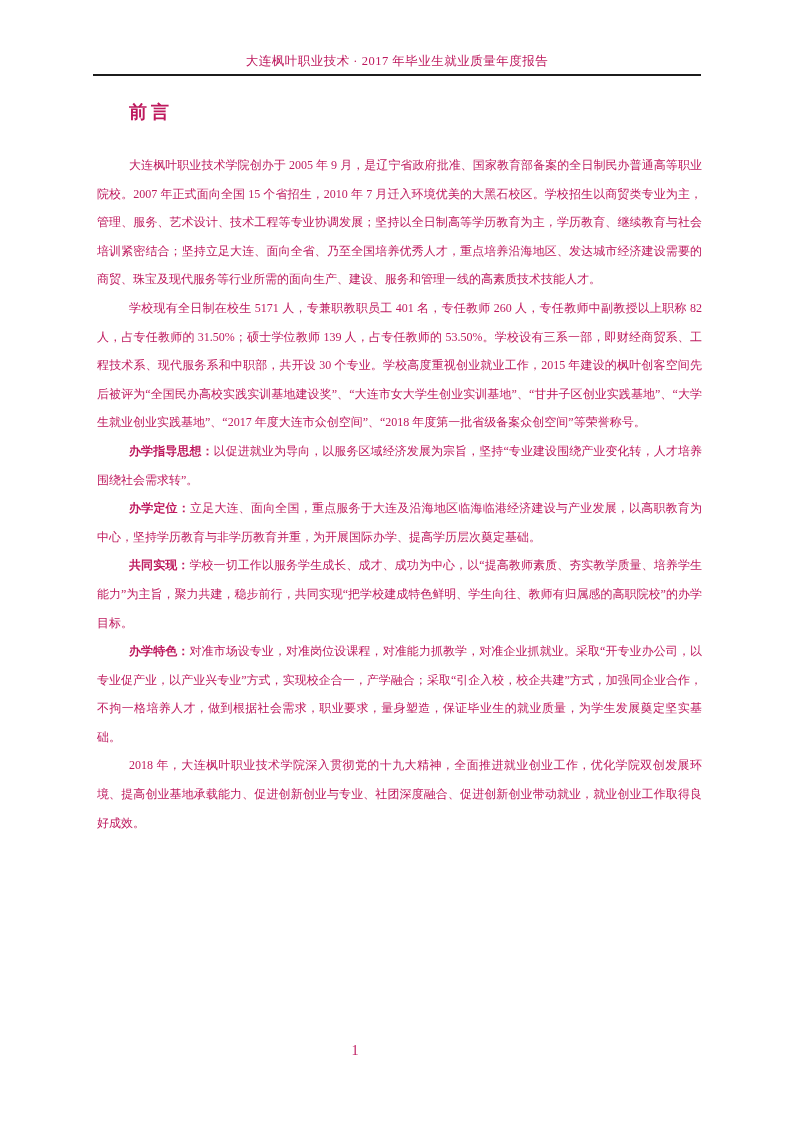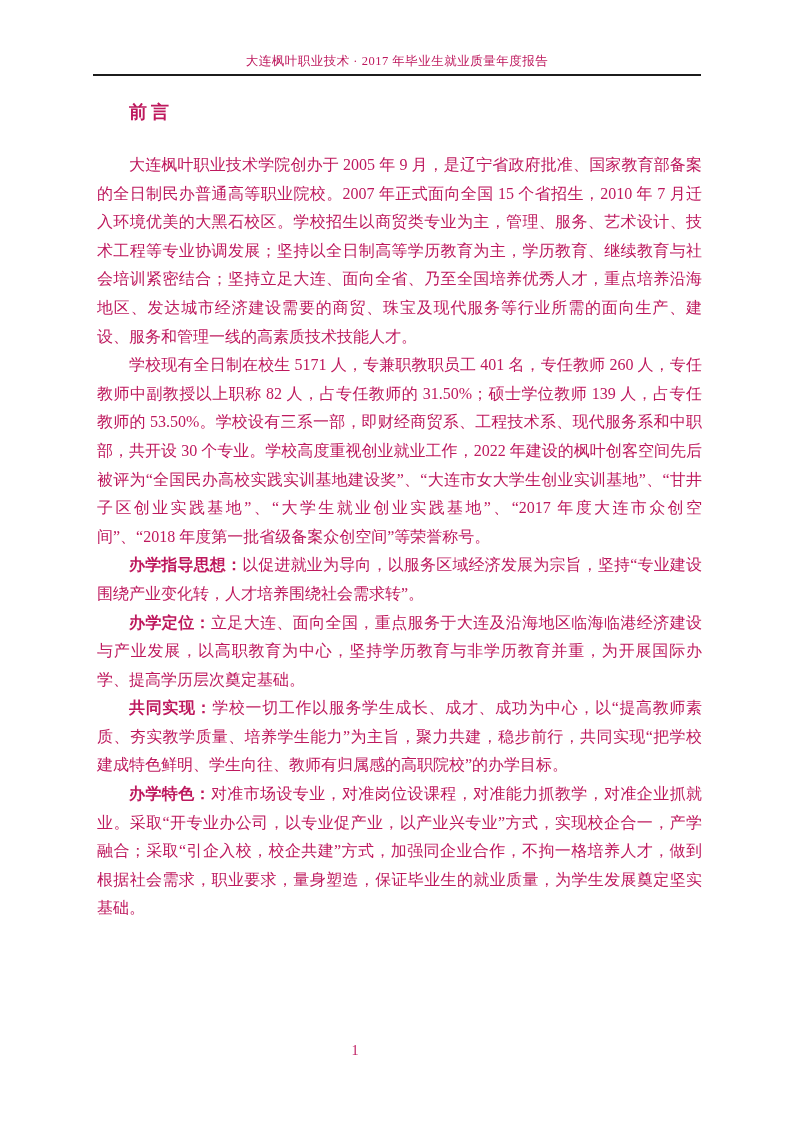--- a/index.html
+++ b/index.html
@@ -35,21 +35,21 @@
     font-size: 18px;
     font-weight: bold;
     letter-spacing: 4px;
     font-family: Liberation Mono, monospace;
   }
   .content {
     position: absolute;
     top: 151px;
     left: 97px;
     width: 605px;
-    font-size: 16px;
+    font-size: 12px;
     line-height: 28.6px;
     text-align: justify;
   }
   .content p {
     margin: 0;
     padding: 0;
     text-indent: 32px;
   }
   .lead {
     font-weight: bold;
@@ -70,22 +70,23 @@
 <div class="page">
 
   <div class="running-header">
     <span>大连枫叶职业技术 · 2017 年毕业生就业质量年度报告</span>
   </div>
 
   <div class="page-title">前言</div>
 
   <div class="content">
     <p><span class="lead"></span><span>大连枫叶职业技术学院创办于 2005 年 9 月，是辽宁省政府批准、国家教育部备案的全日制民办普通高等职业院校。2007 年正式面向全国 15 个省招生，2010 年 7 月迁入环境优美的大黑石校区。学校招生以商贸类专业为主，管理、服务、艺术设计、技术工程等专业协调发展；坚持以全日制高等学历教育为主，学历教育、继续教育与社会培训紧密结合；坚持立足大连、面向全省、乃至全国培养优秀人才，重点培养沿海地区、发达城市经济建设需要的商贸、珠宝及现代服务等行业所需的面向生产、建设、服务和管理一线的高素质技术技能人才。</span></p>
-    <p><span class="lead"></span><span>学校现有全日制在校生 5171 人，专兼职教职员工 401 名，专任教师 260 人，专任教师中副教授以上职称 82 人，占专任教师的 31.50%；硕士学位教师 139 人，占专任教师的 53.50%。学校设有三系一部，即财经商贸系、工程技术系、现代服务系和中职部，共开设 30 个专业。学校高度重视创业就业工作，2022 年建设的枫叶创客空间先后被评为“全国民办高校实践实训基地建设奖”、“大连市女大学生创业实训基地”、“甘井子区创业实践基地”、“大学生就业创业实践基地”、“2017 年度大连市众创空间”、“2018 年度第一批省级备案众创空间”等荣誉称号。</span></p>
+    <p><span class="lead"></span><span>学校现有全日制在校生 5171 人，专兼职教职员工 401 名，专任教师 260 人，专任教师中副教授以上职称 82 人，占专任教师的 31.50%；硕士学位教师 139 人，占专任教师的 53.50%。学校设有三系一部，即财经商贸系、工程技术系、现代服务系和中职部，共开设 30 个专业。学校高度重视创业就业工作，2015 年建设的枫叶创客空间先后被评为“全国民办高校实践实训基地建设奖”、“大连市女大学生创业实训基地”、“甘井子区创业实践基地”、“大学生就业创业实践基地”、“2017 年度大连市众创空间”、“2018 年度第一批省级备案众创空间”等荣誉称号。</span></p>
     <p><span class="lead">办学指导思想：</span><span>以促进就业为导向，以服务区域经济发展为宗旨，坚持“专业建设围绕产业变化转，人才培养围绕社会需求转”。</span></p>
     <p><span class="lead">办学定位：</span><span>立足大连、面向全国，重点服务于大连及沿海地区临海临港经济建设与产业发展，以高职教育为中心，坚持学历教育与非学历教育并重，为开展国际办学、提高学历层次奠定基础。</span></p>
     <p><span class="lead">共同实现：</span><span>学校一切工作以服务学生成长、成才、成功为中心，以“提高教师素质、夯实教学质量、培养学生能力”为主旨，聚力共建，稳步前行，共同实现“把学校建成特色鲜明、学生向往、教师有归属感的高职院校”的办学目标。</span></p>
     <p><span class="lead">办学特色：</span><span>对准市场设专业，对准岗位设课程，对准能力抓教学，对准企业抓就业。采取“开专业办公司，以专业促产业，以产业兴专业”方式，实现校企合一，产学融合；采取“引企入校，校企共建”方式，加强同企业合作，不拘一格培养人才，做到根据社会需求，职业要求，量身塑造，保证毕业生的就业质量，为学生发展奠定坚实基础。</span></p>
+    <p><span class="lead"></span><span>2018 年，大连枫叶职业技术学院深入贯彻党的十九大精神，全面推进就业创业工作，优化学院双创发展环境、提高创业基地承载能力、促进创新创业与专业、社团深度融合、促进创新创业带动就业，就业创业工作取得良好成效。</span></p>
   </div>
 
   <div class="page-number">1</div>
 
 </div>
 
 </body></html>

